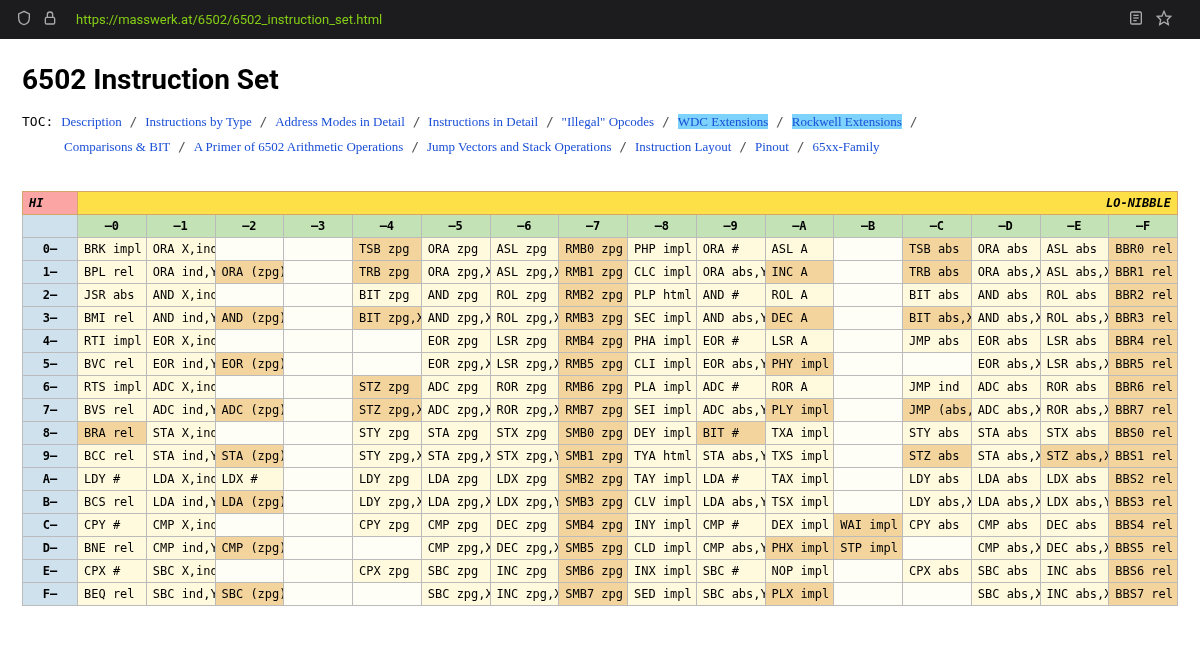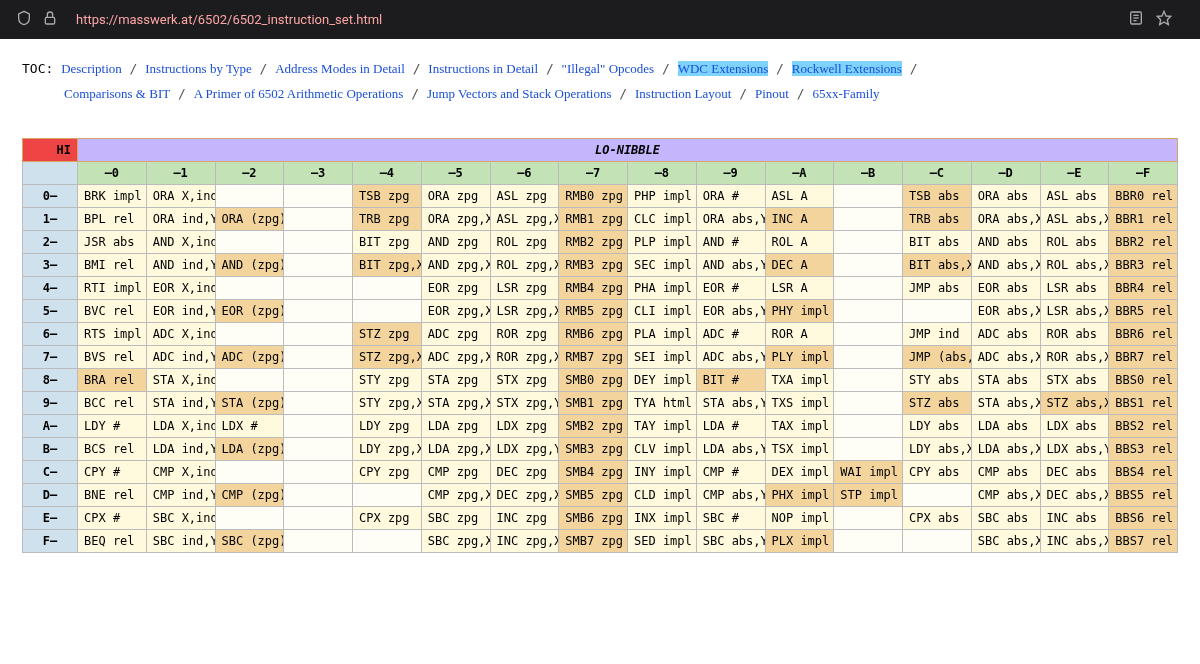--- a/index.html
+++ b/index.html
@@ -17,21 +17,21 @@
     align-items: center;
     gap: 10px;
     color: #aaa;
   }
   .browser-bar .url-box {
     flex: 1;
     background: #1c1c1e;
     padding: 4px 8px;
     border-radius: 4px;
     font-size: 13px;
-    color: #fca5a5;
+    color: #84cc16;
   }
   .browser-bar svg { width: 16px; height: 16px; }
   .browser-bar .right-icons { display: flex; gap: 12px; margin-right: 12px; }
   .content { padding: 16px 22px; }
   h1 { font-size: 28px; margin: 8px 0 14px; font-weight: 700; }
   .mono-line {
     font-family: ui-monospace, "SF Mono", Menlo, Consolas, monospace;
     font-size: 13px;
     line-height: 1.8;
     margin: 2px 0;
@@ -49,28 +49,29 @@
     table-layout: fixed;
   }
   table.optable th, table.optable td {
     border: 1px solid #bbb;
     padding: 4px 6px;
     text-align: left;
     white-space: nowrap;
     overflow: hidden;
   }
   table.optable .hi-head {
-    background: #ef4444;
-    text-align: right;
+    background: #fca5a5;
+    text-align: left;
+    font-style: italic;
     font-weight: 600;
     border-color: #d4a768;
   }
   table.optable .lo-head {
-    background: #c4b5fd;
-    text-align: center;
+    background: #fde047;
+    text-align: right;
     font-style: italic;
     font-weight: 600;
     border-color: #d4a768;
   }
   table.optable .col-head {
     background: #c3e2b5;
     text-align: center;
     font-weight: 600;
   }
   table.optable .row-head {
@@ -111,20 +112,21 @@
     </span>
     <span>
       <svg viewBox="0 0 24 24" fill="none" stroke="#aaa" stroke-width="2">
           <polygon points="12 2 15 9 22 9.5 17 14.5 18.5 22 12 18 5.5 22 7 14.5 2 9.5 9 9 12 2"></polygon>
         </svg>
     </span>
   </div>
 </div>
 
 <div class="content">
+  <h1>6502 Instruction Set</h1>
 
   <div id="toc-container">
       <div class="mono-line">TOC: <a href="#">Description</a><span class="sep"> / </span><a href="#">Instructions by Type</a><span class="sep"> / </span><a href="#">Address Modes in Detail</a><span class="sep"> / </span><a href="#">Instructions in Detail</a><span class="sep"> / </span><a href="#">"Illegal" Opcodes</a><span class="sep"> / </span><a href="#" class="highlighted">WDC Extensions</a><span class="sep"> / </span><a href="#" class="highlighted">Rockwell Extensions</a><span class="sep"> / </span></div>
       <div class="mono-line indent"><a href="#">Comparisons &amp; BIT</a><span class="sep"> / </span><a href="#">A Primer of 6502 Arithmetic Operations</a><span class="sep"> / </span><a href="#">Jump Vectors and Stack Operations</a><span class="sep"> / </span><a href="#">Instruction Layout</a><span class="sep"> / </span><a href="#">Pinout</a><span class="sep"> / </span><a href="#">65xx-Family</a></div>
     </div>
 
   <div class="spacer"></div>
 
   <table class="optable">
     <colgroup>
@@ -197,21 +199,21 @@
         <tr>
           <th class="row-head">2–</th>
           <td class="std">JSR abs</td>
           <td class="std">AND X,ind</td>
           <td class="emp"></td>
           <td class="emp"></td>
           <td class="std">BIT zpg</td>
           <td class="std">AND zpg</td>
           <td class="std">ROL zpg</td>
           <td class="ext">RMB2 zpg</td>
-          <td class="std">PLP impl</td>
+          <td class="std">PLP html</td>
           <td class="std">AND #</td>
           <td class="std">ROL A</td>
           <td class="emp"></td>
           <td class="std">BIT abs</td>
           <td class="std">AND abs</td>
           <td class="std">ROL abs</td>
           <td class="ext">BBR2 rel</td>
         </tr>
         <tr>
           <th class="row-head">3–</th>

